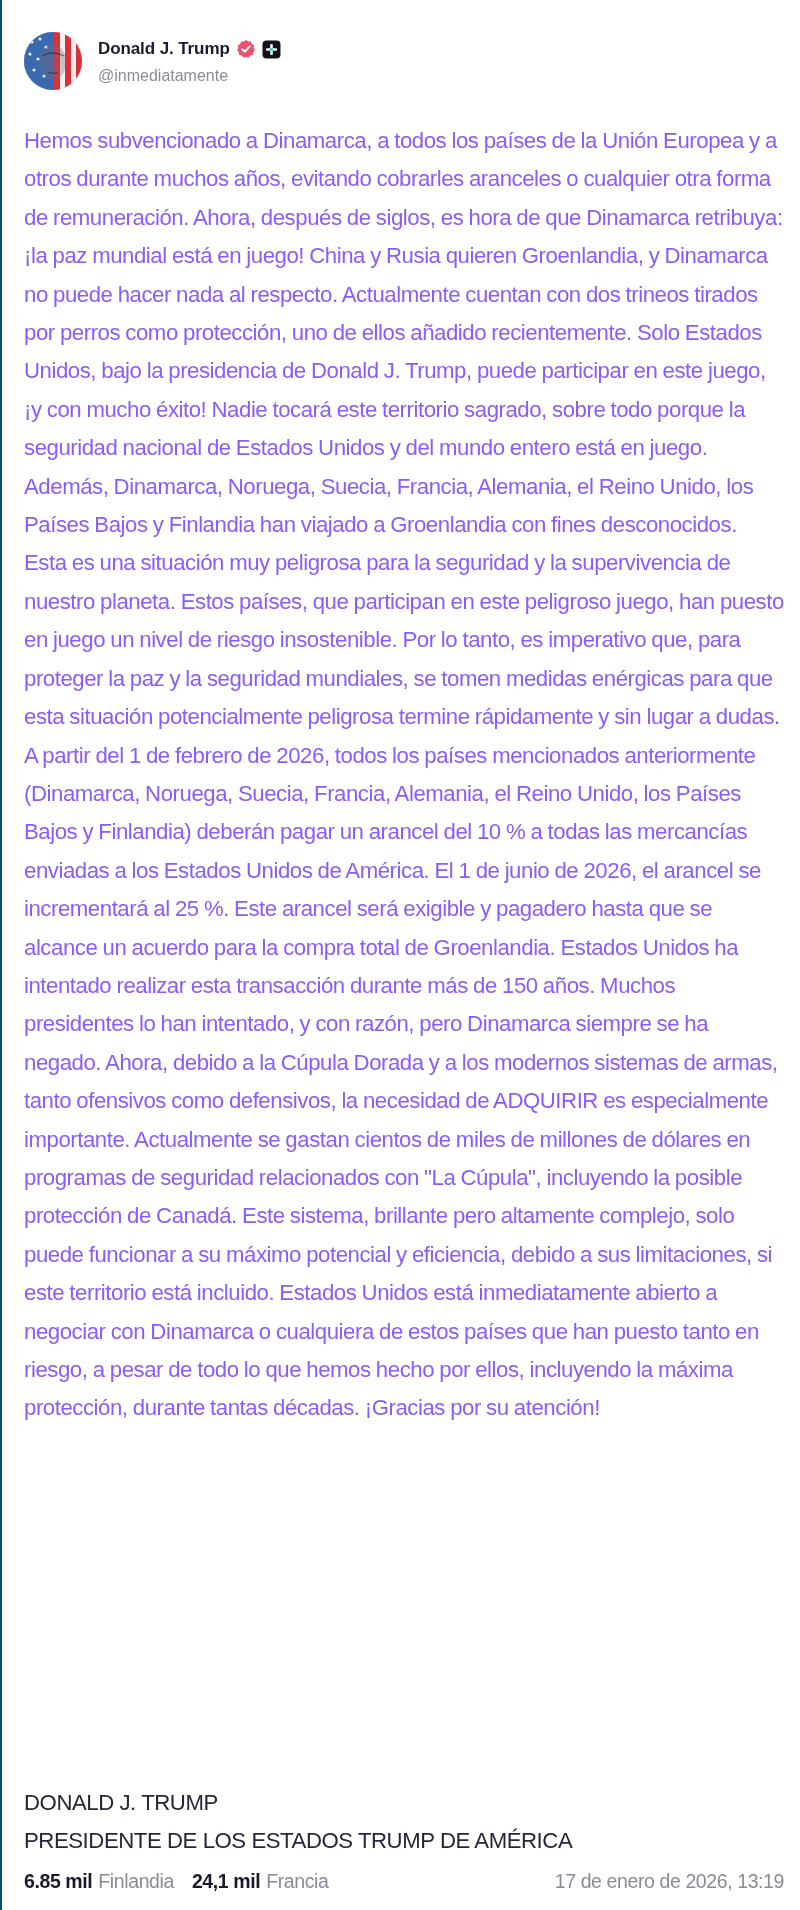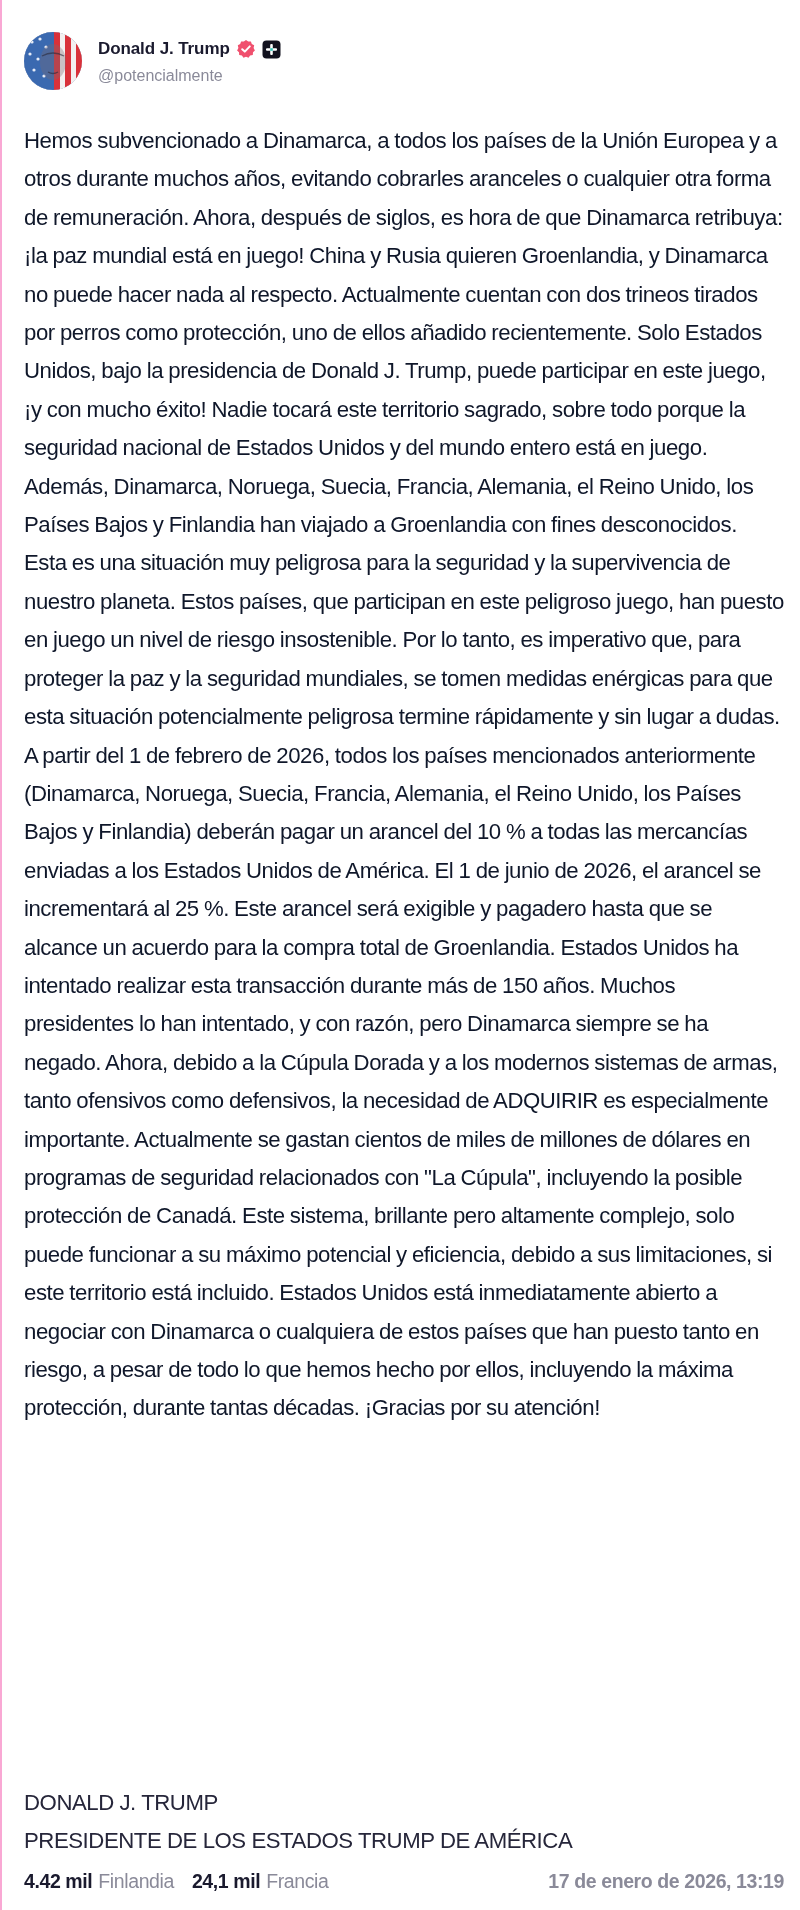--- a/index.html
+++ b/index.html
@@ -13,21 +13,21 @@
       overflow: hidden;
       position: relative;
       font-family: "Liberation Sans", "DejaVu Sans", sans-serif;
       color: #1d1d29;
     }
     .post {
       position: absolute;
       left: 0; top: 0;
       width: 798px;
       height: 1910px;
-      border-left: 2px solid #f9a8d4;
+      border-left: 2px solid #0c4a6e;
       box-sizing: border-box;
     }
     .header {
       position: absolute;
       left: 22px;
       top: 28px;
       height: 66px;
       display: flex;
       align-items: center;
     }
@@ -75,21 +75,21 @@
       font-size: 16px;
       color: #8a8a99;
     }
     .body-text {
       position: absolute;
       left: 22px;
       top: 122px;
       width: 760px;
       font-size: 22.2px;
       line-height: 38.4px;
-      color: #0f172a;
+      color: #8b5cf6;
       letter-spacing: -0.45px;
       word-spacing: -0.5px;
     }
     .body-text p {
       margin: 0;
     }
     .signature {
       position: absolute;
       left: 22px;
       top: 1784px;
@@ -120,21 +120,20 @@
       font-weight: bold;
       color: #1a1a2e;
       margin-right: 6px;
     }
     .stat .label {
       color: #8a8a99;
     }
     .timestamp {
       margin-left: auto;
       color: #8a8a99;
-      font-weight: bold;
     }
   </style>
 </head>
 <body>
 
 <div class="post">
 
   <div class="header">
     <div class="avatar">
       <svg width="58" height="58" viewBox="0 0 58 58">
@@ -168,36 +167,36 @@
         </span>
         <span class="plus-icon">
           <svg width="19" height="19" viewBox="0 0 19 19">
             <rect x="0.5" y="0.5" width="18" height="18" rx="4" fill="#12121f"></rect>
             <rect x="8.2" y="4" width="2.6" height="11" rx="1" fill="#ffffff"></rect>
             <rect x="4" y="8.2" width="11" height="2.6" rx="1" fill="#ffffff"></rect>
             <rect x="8.2" y="8.2" width="2.6" height="2.6" fill="#2ec4b6"></rect>
           </svg>
         </span>
       </div>
-      <span class="handle">@potencialmente</span>
+      <span class="handle">@inmediatamente</span>
     </div>
   </div>
 
   <div class="body-text">
     <p>Hemos subvencionado a Dinamarca, a todos los países de la Unión Europea y a otros durante muchos años, evitando cobrarles aranceles o cualquier otra forma de remuneración. Ahora, después de siglos, es hora de que Dinamarca retribuya: ¡la paz mundial está en juego! China y Rusia quieren Groenlandia, y Dinamarca no puede hacer nada al respecto. Actualmente cuentan con dos trineos tirados por perros como protección, uno de ellos añadido recientemente. Solo Estados Unidos, bajo la presidencia de Donald J. Trump, puede participar en este juego, ¡y con mucho éxito! Nadie tocará este territorio sagrado, sobre todo porque la seguridad nacional de Estados Unidos y del mundo entero está en juego. Además, Dinamarca, Noruega, Suecia, Francia, Alemania, el Reino Unido, los Países Bajos y Finlandia han viajado a Groenlandia con fines desconocidos. Esta es una situación muy peligrosa para la seguridad y la supervivencia de nuestro planeta. Estos países, que participan en este peligroso juego, han puesto en juego un nivel de riesgo insostenible. Por lo tanto, es imperativo que, para proteger la paz y la seguridad mundiales, se tomen medidas enérgicas para que esta situación potencialmente peligrosa termine rápidamente y sin lugar a dudas. A partir del 1 de febrero de 2026, todos los países mencionados anteriormente (Dinamarca, Noruega, Suecia, Francia, Alemania, el Reino Unido, los Países Bajos y Finlandia) deberán pagar un arancel del 10 % a todas las mercancías enviadas a los Estados Unidos de América. El 1 de junio de 2026, el arancel se incrementará al 25 %. Este arancel será exigible y pagadero hasta que se alcance un acuerdo para la compra total de Groenlandia. Estados Unidos ha intentado realizar esta transacción durante más de 150 años. Muchos presidentes lo han intentado, y con razón, pero Dinamarca siempre se ha negado. Ahora, debido a la Cúpula Dorada y a los modernos sistemas de armas, tanto ofensivos como defensivos, la necesidad de ADQUIRIR es especialmente importante. Actualmente se gastan cientos de miles de millones de dólares en programas de seguridad relacionados con "La Cúpula", incluyendo la posible protección de Canadá. Este sistema, brillante pero altamente complejo, solo puede funcionar a su máximo potencial y eficiencia, debido a sus limitaciones, si este territorio está incluido. Estados Unidos está inmediatamente abierto a negociar con Dinamarca o cualquiera de estos países que han puesto tanto en riesgo, a pesar de todo lo que hemos hecho por ellos, incluyendo la máxima protección, durante tantas décadas. ¡Gracias por su atención!</p>
   </div>
 
   <div class="signature">
     <div>DONALD J. TRUMP</div>
     <div>PRESIDENTE DE LOS ESTADOS TRUMP DE AMÉRICA</div>
   </div>
 
   <div class="footer">
     <div class="stat">
-      <span class="count">4.42 mil</span>
+      <span class="count">6.85 mil</span>
       <span class="label">Finlandia</span>
     </div>
     <div class="stat">
       <span class="count">24,1 mil</span>
       <span class="label">Francia</span>
     </div>
     <span class="timestamp">17 de enero de 2026, 13:19</span>
   </div>
 
 </div>

